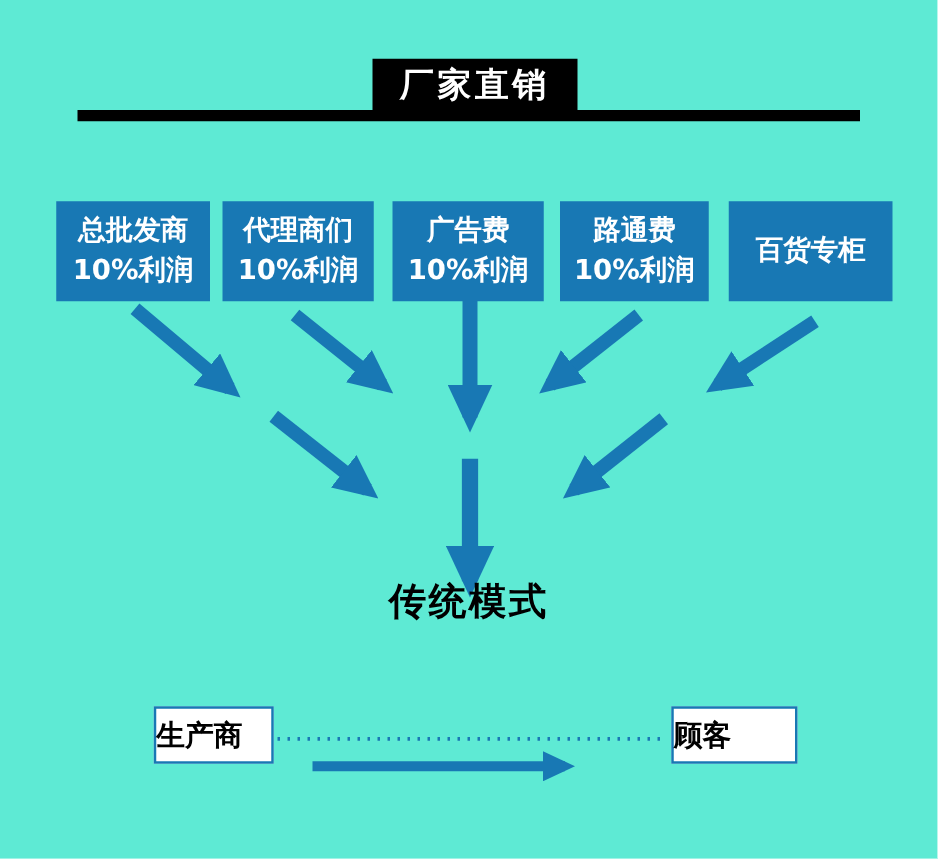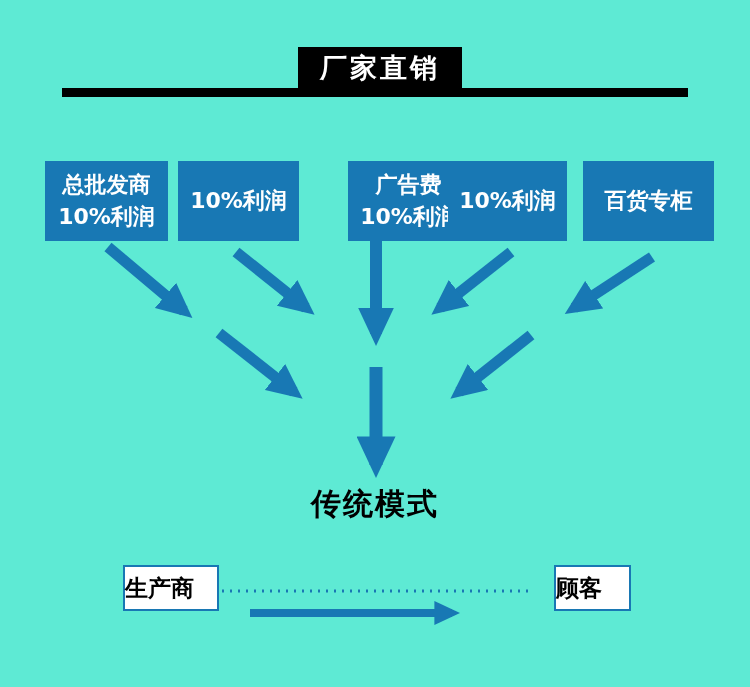--- a/index.html
+++ b/index.html
@@ -53,21 +53,21 @@
     align-items: center;
     justify-content: center;
     font-weight: bold;
     font-size: 22px;
     line-height: 1.45;
     text-align: center;
     white-space: nowrap;
   }
   .b1 { left: 45px;  width: 123px; }
   .b2 { left: 178px; width: 121px; }
-  .b3 { left: 314px; width: 121px; margin-left: 34px; }
+  .b3 { left: 314px; width: 121px; }
   .b4 { left: 448px; width: 119px; }
   .b5 { left: 583px; width: 131px; }
 
   
   .arrows {
     position: absolute;
     left: 0;
     top: 0;
     pointer-events: none;
   }
@@ -80,21 +80,21 @@
   }
   .dotted {
     stroke: var(--accent, #1878b4);
   }
 
   
   .funnel-label {
     position: absolute;
     left: 0;
     right: 0;
-    top: 484px;
+    top: 461px;
     text-align: center;
     font-size: 30px;
     font-weight: bold;
     color: #000000;
     letter-spacing: 2px;
   }
 
   
   .bottom-box {
     position: absolute;
@@ -104,21 +104,21 @@
     border: 2px solid var(--accent, #1878b4);
     color: #000000;
     display: flex;
     align-items: center;
     font-size: 23px;
     font-weight: bold;
     box-sizing: border-box;
     white-space: nowrap;
   }
   .producer { left: 123px; width: 96px; }
-  .customer { left: 554px; width: 77px; }
+  .customer { left: 537px; width: 101px; }
 
   .bottom-caption {
     position: absolute;
     left: 222px;
     width: 312px;
     top: 560px;
     text-align: center;
     font-size: 19px;
     color: var(--accent, #1878b4);
     white-space: nowrap;
@@ -132,27 +132,29 @@
   <div class="title-banner">
     <span>厂家直销</span>
   </div>
   <div class="header-rule"></div>
 
   <div class="flow-box b1">
     <span>总批发商</span>
     <span>10%利润</span>
   </div>
   <div class="flow-box b2">
+    <span>代理商们</span>
     <span>10%利润</span>
   </div>
   <div class="flow-box b3">
     <span>广告费</span>
     <span>10%利润</span>
   </div>
   <div class="flow-box b4">
+    <span>路通费</span>
     <span>10%利润</span>
   </div>
   <div class="flow-box b5">
     <span>百货专柜</span>
   </div>
 
   <svg class="arrows" width="750" height="687" viewBox="0 0 750 687">
     <defs>
       <marker id="ah" markerWidth="3.2" markerHeight="3" refX="2.2" refY="1.5" orient="auto">
         <path class="arrow-head" d="M0,0 L3.2,1.5 L0,3 Z"></path>

